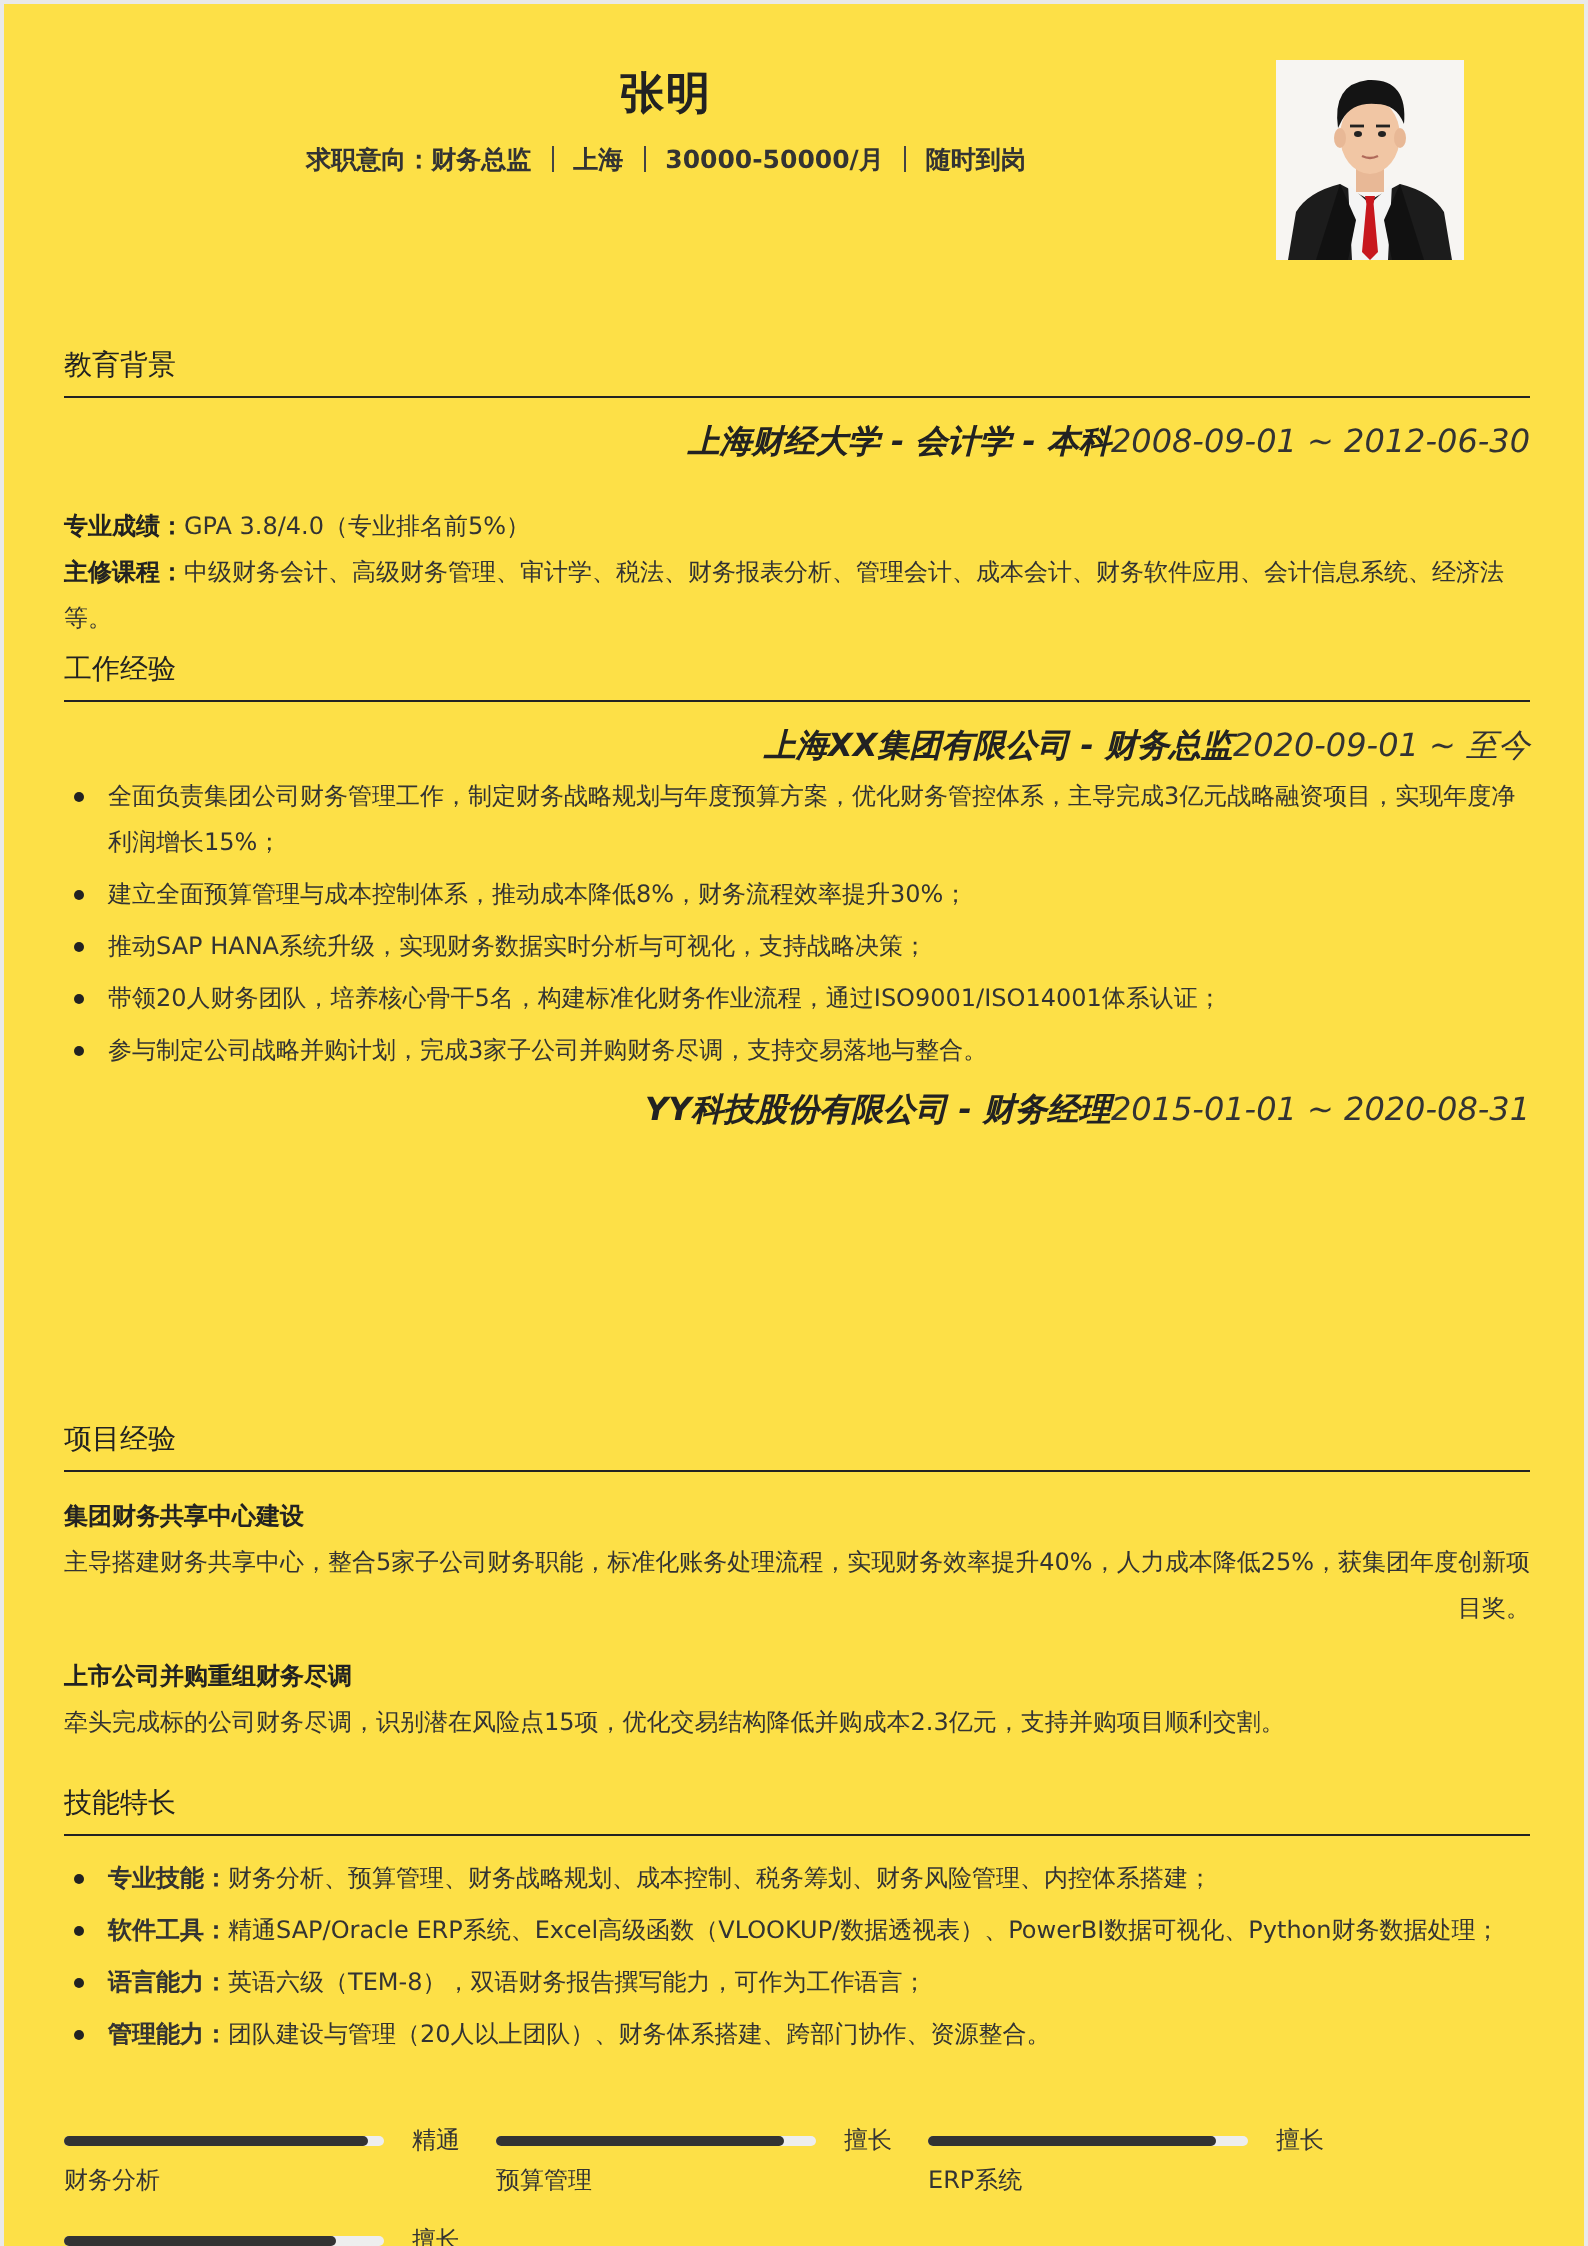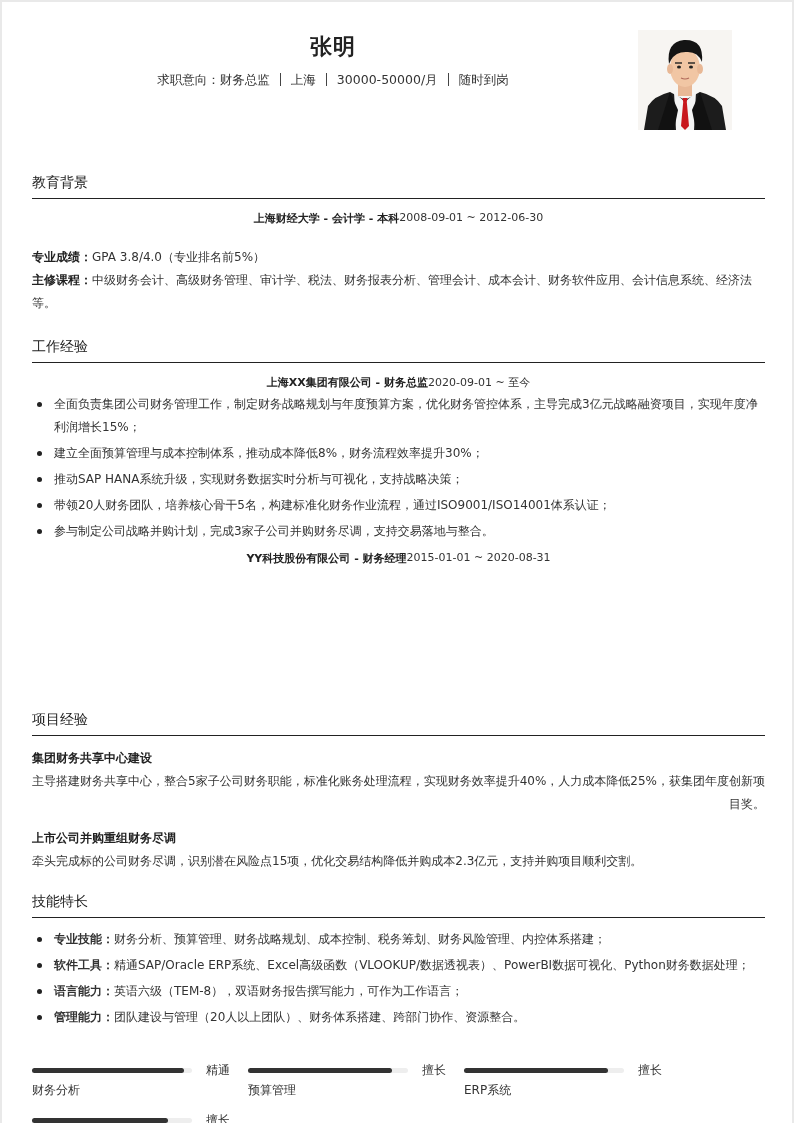--- a/index.html
+++ b/index.html
@@ -1,43 +1,43 @@
 <!DOCTYPE html>
 <html><head>
 <meta charset="utf-8">
 <style>
   * { box-sizing: border-box; margin: 0; padding: 0; }
   html, body { width: 794px; height: 1123px; overflow: hidden; background: #e9e9e9; }
   body { font-family: "DejaVu Sans", "Liberation Sans", sans-serif; color: #333; }
   .page {
     position: absolute; left: 2px; top: 2px; width: 790px; height: 1121px;
-    background: #ffffff; overflow: hidden;
+    background: #fde047; overflow: hidden;
   }
   .header { position: relative; height: 150px; }
   .name {
     position: absolute; left: 0; width: 662px; top: 30px; text-align: center;
     font-size: 22px; font-weight: bold; color: #222; letter-spacing: 1px;
   }
   .info-line {
     position: absolute; left: 0; width: 662px; text-align: center;
-    font-size: 12.5px; color: #333; white-space: nowrap;
+    font-size: 12.5px; color: #333; white-space: nowrap; font-weight: bold;
   }
   .info-line.l1 { top: 70px; }
   .info-line.l2 { top: 94px; }
   .info-line.l3 { top: 117px; }
   .info-line .sep { display: inline-block; width: 1px; height: 13px; background: #444; margin: 0 10px; vertical-align: -2px; }
   .photo {
     position: absolute; left: 636px; top: 28px; width: 94px; height: 100px;
     background: #f7f5f2;
   }
   .section { position: absolute; left: 30px; width: 733px; }
   .section-title {
     font-size: 14px; color: #222; padding-bottom: 6px; border-bottom: 1.5px solid #222;
   }
-  .row-head { display: flex; justify-content: center; font-size: 11px; margin-top: 12px; }
+  .row-head { display: flex; justify-content: flex-end; font-size: 16px; margin-top: 12px; font-style: italic; }
   .row-head .title { font-weight: bold; color: #222; }
   .row-head .date { color: #333; }
   .para { font-size: 12px; line-height: 23px; color: #333; }
   .para b { color: #222; }
   ul.bullets { list-style: none; margin-top: 3px; }
   ul.bullets li { position: relative; padding-left: 22px; font-size: 12px; line-height: 23px; color: #333; margin-bottom: 3px; }
   ul.bullets li::before {
     content: ""; position: absolute; left: 5px; top: 9px; width: 5px; height: 5px; border-radius: 50%; background: #222;
   }
   .proj-title { font-size: 12px; font-weight: bold; color: #222; margin-top: 12px; line-height: 20px; }
@@ -101,21 +101,21 @@
       <span class="date">2008-09-01 ~ 2012-06-30</span>
     </div>
     <div class="para" style="margin-top:20px;">
       <b>专业成绩：</b><span>GPA 3.8/4.0（专业排名前5%）</span>
     </div>
     <div class="para">
       <b>主修课程：</b><span>中级财务会计、高级财务管理、审计学、税法、财务报表分析、管理会计、成本会计、财务软件应用、会计信息系统、经济法等。</span>
     </div>
   </div>
 
-  <div class="section" style="top:336px;">
+  <div class="section" style="top:324px;">
     <div class="section-title">工作经验</div>
 
     <div class="row-head">
       <span class="title">上海XX集团有限公司 - 财务总监</span>
       <span class="date">2020-09-01 ~ 至今</span>
     </div>
     <ul class="bullets">
       <li>全面负责集团公司财务管理工作，制定财务战略规划与年度预算方案，优化财务管控体系，主导完成3亿元战略融资项目，实现年度净利润增长15%；</li>
       <li>建立全面预算管理与成本控制体系，推动成本降低8%，财务流程效率提升30%；</li>
       <li>推动SAP HANA系统升级，实现财务数据实时分析与可视化，支持战略决策；</li>

